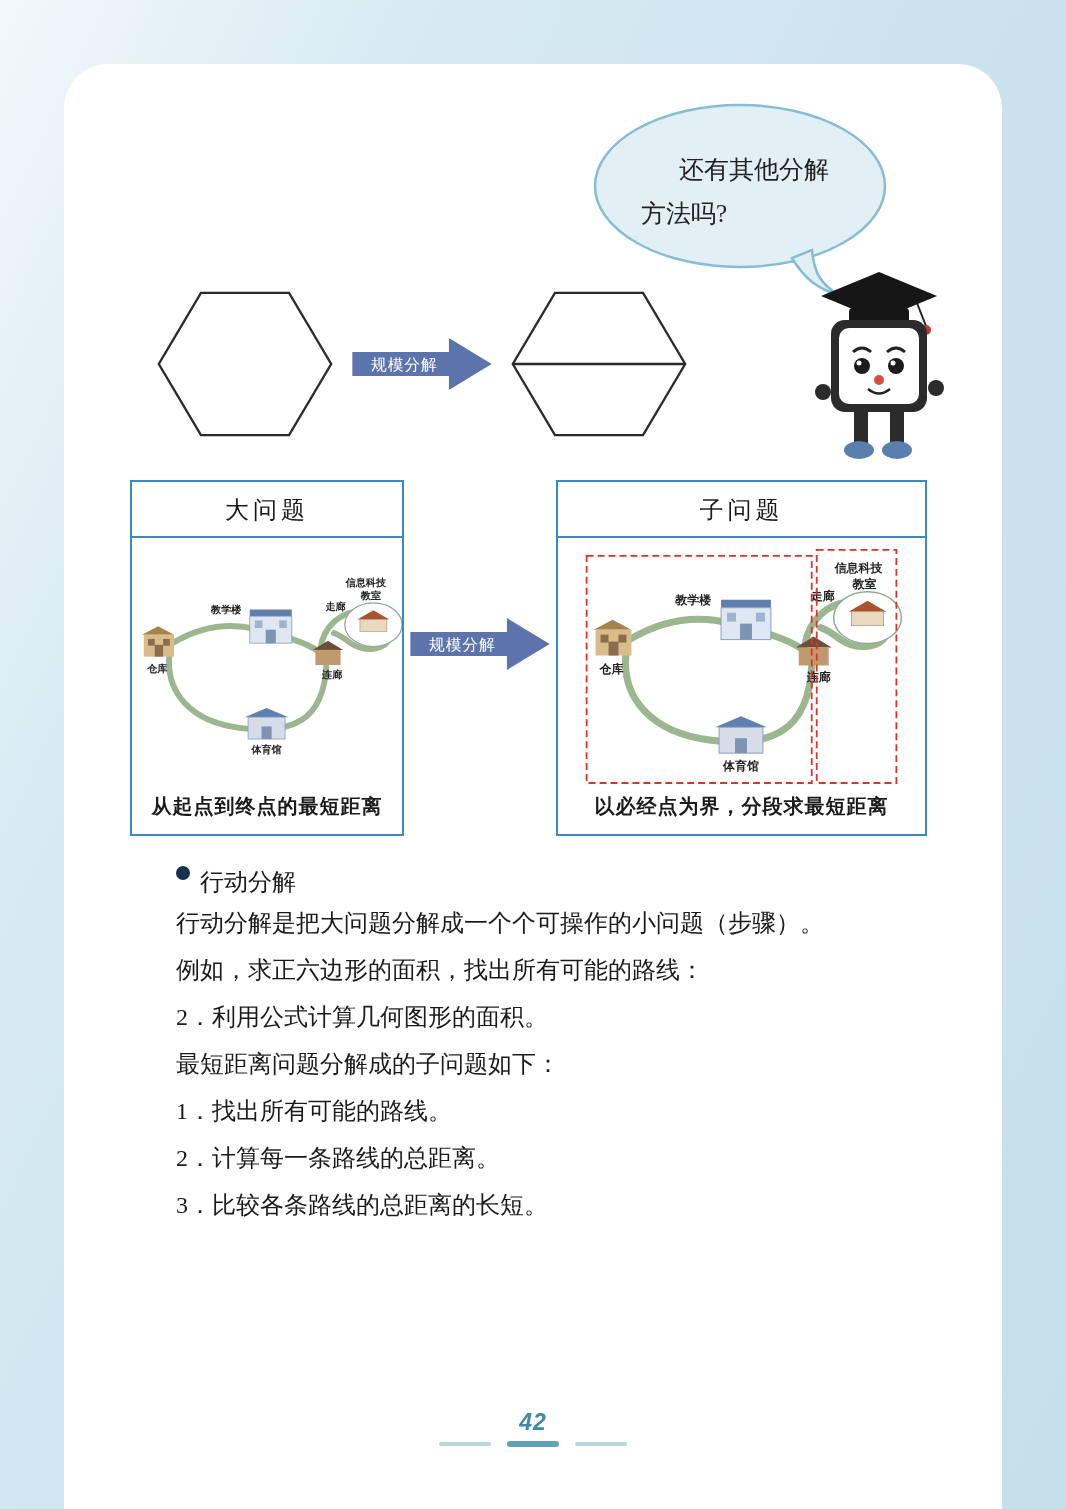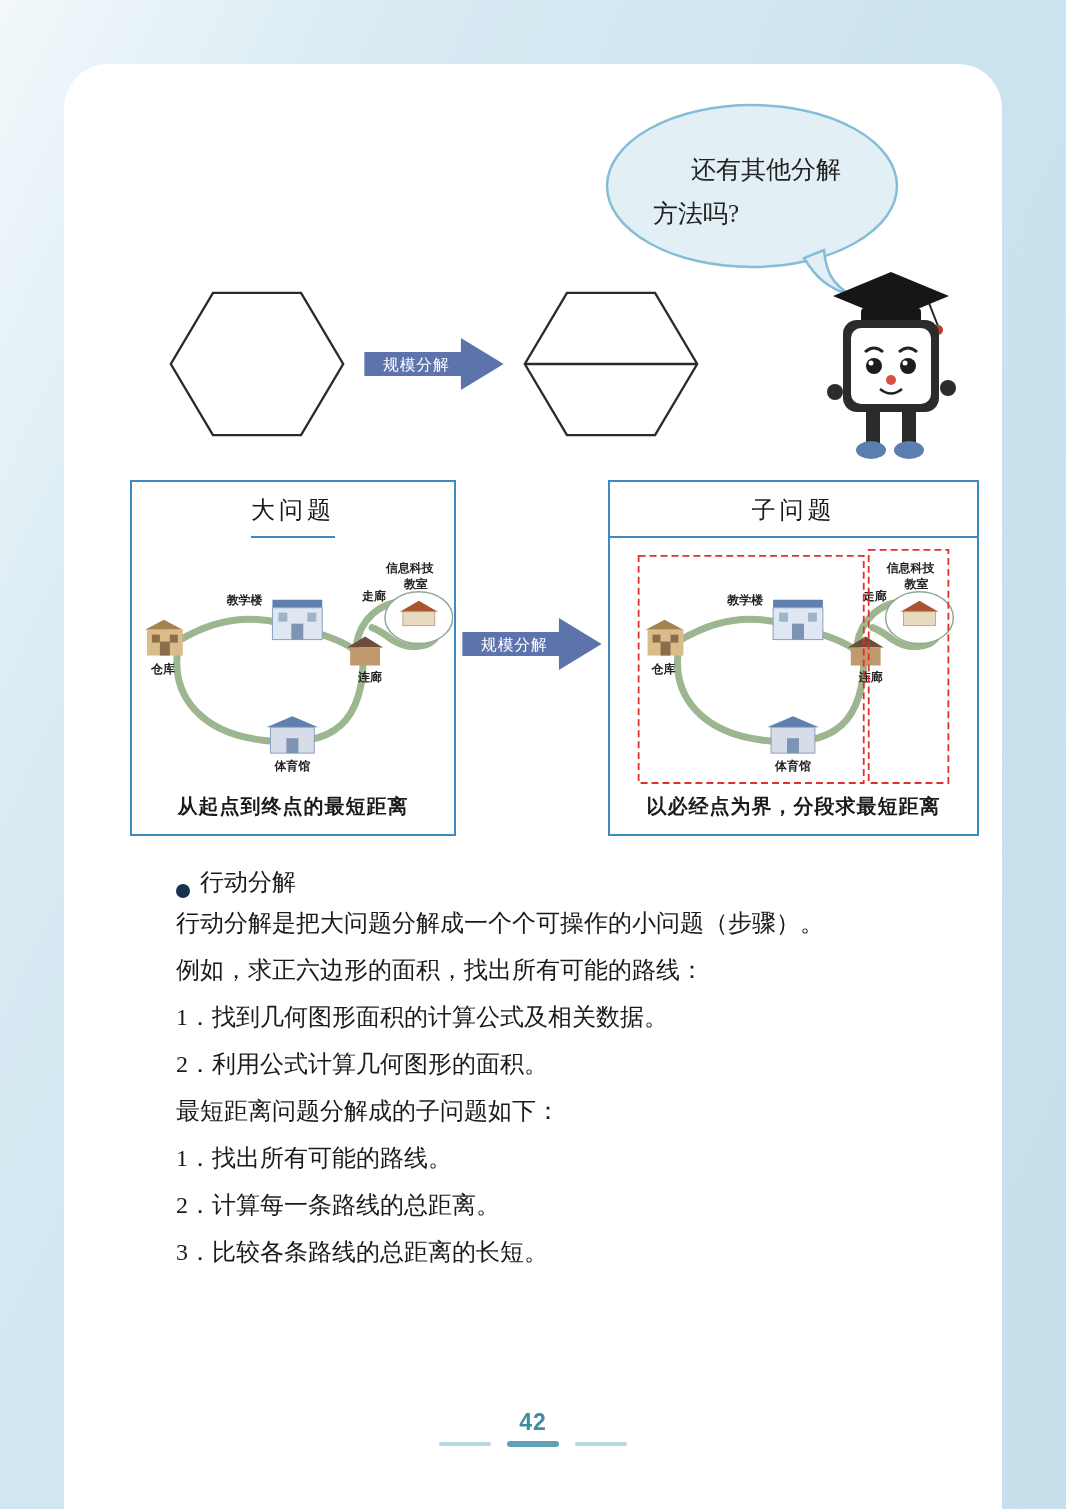--- a/index.html
+++ b/index.html
@@ -10,61 +10,61 @@
     font-family:"Liberation Serif","DejaVu Serif",serif;
     color:#1a1a1a;
     overflow:hidden;
   }
   .content {
     position:absolute; left:64px; top:64px; right:64px; bottom:0;
     background:#ffffff;
     border-radius:44px 44px 0 0;
   }
   
-  .top-illustration { position:relative; height:408px;margin-left:12px; }
+  .top-illustration { position:relative; height:408px; }
   .bubble { position:absolute; left:528px; top:36px; width:300px; height:196px; }
   .robot  { position:absolute; left:745px; top:206px; width:140px; height:200px; }
   .hex1   { position:absolute; left:92px;  top:224px; width:178px; height:152px; }
   .hex2   { position:absolute; left:446px; top:224px; width:178px; height:152px; }
   .arrow1 { position:absolute; left:284px; top:274px; width:148px; height:52px; }
   .arrow-text { fill:#ffffff; font-size:17px; font-family:"Liberation Serif","DejaVu Serif",serif; text-anchor:middle; letter-spacing:1px; }
   .bubble-text { fill:#222222; font-size:25px; font-family:"Liberation Serif","DejaVu Serif",serif; text-anchor:middle; }
   
   .intro {
     margin:16px 48px 0 66px;
     font-size:24px; line-height:46px;
     text-indent:2em;
   }
   
   .panels { display:flex; margin:8px 0 0 66px; height:356px; }
   .panel {
     border:2px solid #3d8ac0; background:#fff;
     display:flex; flex-direction:column;
   }
-  .panel-left  { width:326px;align-items:center; }
+  .panel-left  { width:274px; }
   .panel-right { width:371px; }
   .panel-title {
     text-align:center; font-size:24px; letter-spacing:4px;
     padding:12px 0 10px; border-bottom:2px solid #3d8ac0;
   }
   .panel-map { flex:1 1 auto; position:relative; overflow:hidden; }
   .panel-map svg { width:100%; height:100%; display:block; }
   .panel-caption { text-align:center; font-size:20px; font-weight:bold; padding:6px 12px 14px; letter-spacing:1px; }
   .arrow-mid { width:152px; display:flex; align-items:center; justify-content:center; }
   .arrow-mid svg { width:150px; height:52px; transform:translateY(-14px); }
   .mlabel { font-size:12px; font-weight:bold; fill:#222; text-anchor:middle; font-family:"Liberation Serif","DejaVu Serif",serif; }
   .route  { fill:none; stroke:#9cb690; stroke-width:7; stroke-linecap:round; stroke-linejoin:round; }
   .dashed { fill:none; stroke:#e03128; stroke-width:1.8; stroke-dasharray:7 4; }
   
-  .bullet-line { margin:30px 48px 0 112px; font-size:24px; display:flex; align-items:flex-end; }
+  .bullet-line { margin:30px 48px 0 112px; font-size:24px; display:flex; align-items:flex-start; }
   .bullet-dot { width:14px; height:14px; border-radius:50%; background:#16324f; display:inline-block; margin-right:10px; flex:none; }
   .action-lines { margin:2px 48px 0 112px; font-size:24px; line-height:47px; }
   
   .footer { position:absolute; left:0; right:0; bottom:62px; text-align:center; }
-  .page-number { color:#3e8ba8; font-family:"Liberation Sans","DejaVu Sans",sans-serif; font-weight:bold; font-size:23px; letter-spacing:1px; }
+  .page-number { color:#3e8ba8; font-family:"Liberation Sans","DejaVu Sans",sans-serif; font-weight:bold; font-size:23px; letter-spacing:1px;font-style:italic; }
   .footer-bars { margin-top:5px; display:flex; justify-content:center; align-items:center; gap:16px; }
   .bar-light { width:52px; height:4px; background:#b9d8e3; border-radius:2px; }
   .bar-dark  { width:52px; height:6px; background:#62a0b8; border-radius:3px; }
 </style>
 </head>
 <body>
 
 <div class="content">
 
   <div class="top-illustration">
@@ -222,21 +222,20 @@
   </div>
 
   <div class="bullet-line">
     <span class="bullet-dot"></span>
     <span>行动分解</span>
   </div>
 
   <div class="action-lines">
     <div>行动分解是把大问题分解成一个个可操作的小问题（步骤）。</div>
     <div>例如，求正六边形的面积，找出所有可能的路线：</div>
-    <div>1．找到几何图形面积的计算公式及相关数据。</div>
     <div>2．利用公式计算几何图形的面积。</div>
     <div>最短距离问题分解成的子问题如下：</div>
     <div>1．找出所有可能的路线。</div>
     <div>2．计算每一条路线的总距离。</div>
     <div>3．比较各条路线的总距离的长短。</div>
   </div>
 
   <div class="footer">
     <div class="page-number">42</div>
     <div class="footer-bars">

